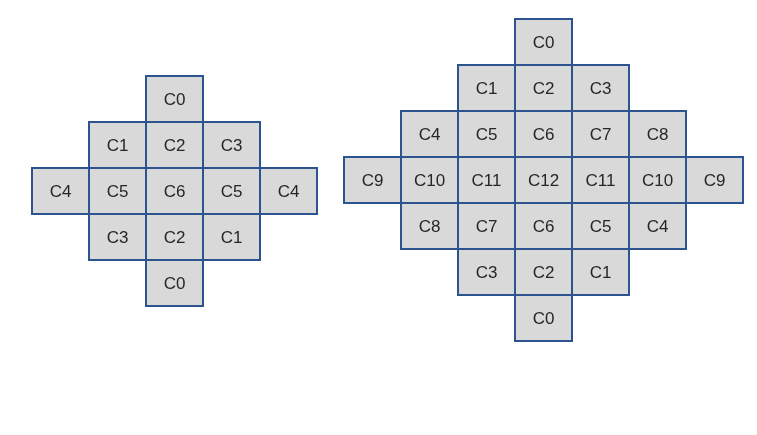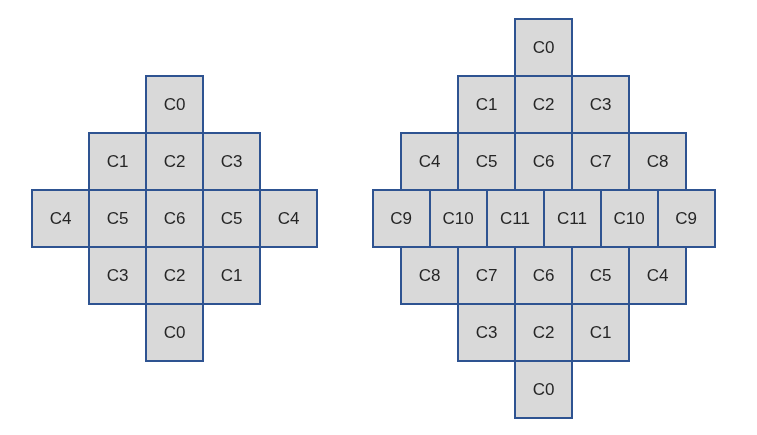--- a/index.html
+++ b/index.html
@@ -30,21 +30,21 @@
   .cell-row {
     display: flex;
     justify-content: center;
     margin-bottom: -2px;
   }
   .cell-row:last-child {
     margin-bottom: 0;
   }
   .cell {
     width: 59px;
-    height: 59px;
+    height: 48px;
     box-sizing: border-box;
     border: 2px solid var(--cell-border, #2e5391);
     background: var(--cell-fill, #d9d9d9);
     display: flex;
     align-items: center;
     justify-content: center;
     font-size: 17px;
     line-height: 1;
     color: var(--cell-text, #262626);
     margin-right: -2px;
@@ -96,20 +96,21 @@
       <div class="cell">C4</div>
       <div class="cell">C5</div>
       <div class="cell">C6</div>
       <div class="cell">C7</div>
       <div class="cell">C8</div>
     </div>
     <div class="cell-row">
       <div class="cell">C9</div>
       <div class="cell">C10</div>
       <div class="cell">C11</div>
+      <div class="cell">C12</div>
       <div class="cell">C11</div>
       <div class="cell">C10</div>
       <div class="cell">C9</div>
     </div>
     <div class="cell-row">
       <div class="cell">C8</div>
       <div class="cell">C7</div>
       <div class="cell">C6</div>
       <div class="cell">C5</div>
       <div class="cell">C4</div>

